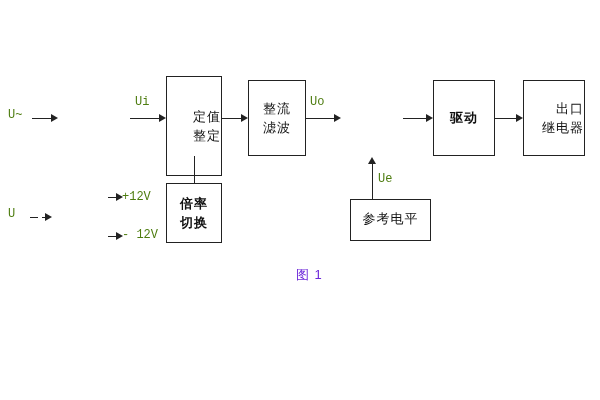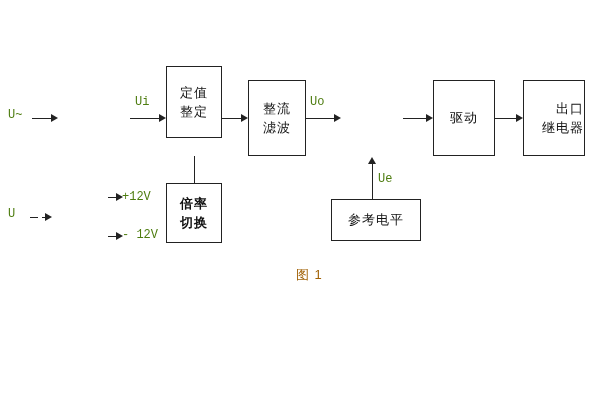--- a/index.html
+++ b/index.html
@@ -37,21 +37,21 @@
   }
   .label {
     position: absolute;
     color: #4d7c0f;
     font-size: 12px;
     white-space: nowrap;
     font-family: Liberation Mono, monospace;
   }
   .caption {
     position: absolute;
-    color: #a16207;
+    color: #6d28d9;
     font-size: 13px;
     letter-spacing: 1px;
   }
   .hline {
     position: absolute;
     height: 0;
     border-top: 1px solid #222222;
   }
   .vline {
     position: absolute;
@@ -79,47 +79,47 @@
     height: 0;
     border-top: 1px solid #222222;
   }
 </style>
 </head>
 <body>
 
 <div id="diagram">
 
 
-  <div class="box" style="left:166px; top:66px; width:56px; height:72px;">
+  <div class="box" style="left:166px; top:76px; width:56px; height:100px;align-items:flex-end;">
     <span>定值</span>
     <span class="line2">整定</span>
   </div>
 
   <div class="box" style="left:248px; top:80px; width:58px; height:76px;">
     <span>整流</span>
     <span class="line2">滤波</span>
   </div>
 
 
-  <div class="box" style="left:433px; top:80px; width:62px; height:76px;">
+  <div class="box" style="left:433px; top:80px; width:62px; height:76px;font-weight:bold;">
     <span>驱动</span>
   </div>
 
   <div class="box" style="left:523px; top:80px; width:62px; height:76px;align-items:flex-end;">
     <span>出口</span>
     <span class="line2">继电器</span>
   </div>
 
 
   <div class="box" style="left:166px; top:183px; width:56px; height:60px;font-weight:bold;">
     <span>倍率</span>
     <span class="line2">切换</span>
   </div>
 
-  <div class="box" style="left:331px; top:199px; width:90px; height:42px;">
+  <div class="box" style="left:350px; top:199px; width:81px; height:42px;font-family:Liberation Mono, monospace;">
     <span>参考电平</span>
   </div>
 
   <span class="label" style="left:8px; top:108px;">U~</span>
   <span class="label" style="left:8px; top:207px;">U</span>
   <span class="label" style="left:135px; top:95px;">Ui</span>
   <span class="label" style="left:310px; top:95px;">Uo</span>
   <span class="label" style="left:378px; top:172px;">Ue</span>
   <span class="label" style="left:122px; top:190px;">+12V</span>
   <span class="label" style="left:122px; top:228px;">- 12V</span>

